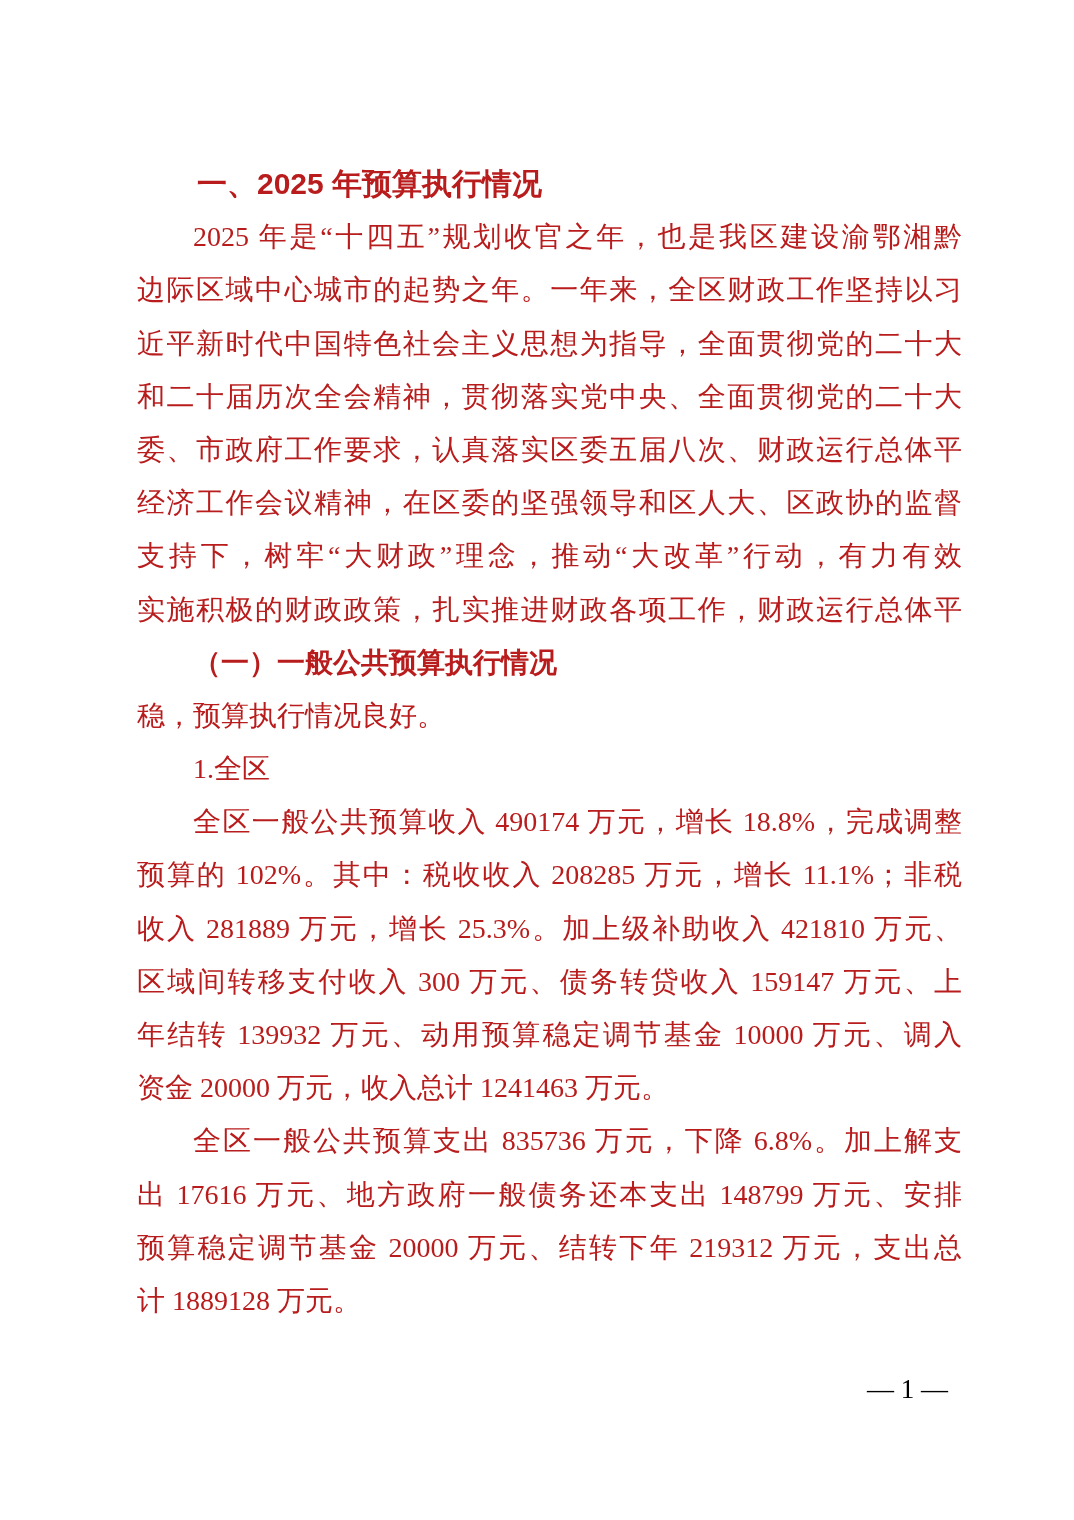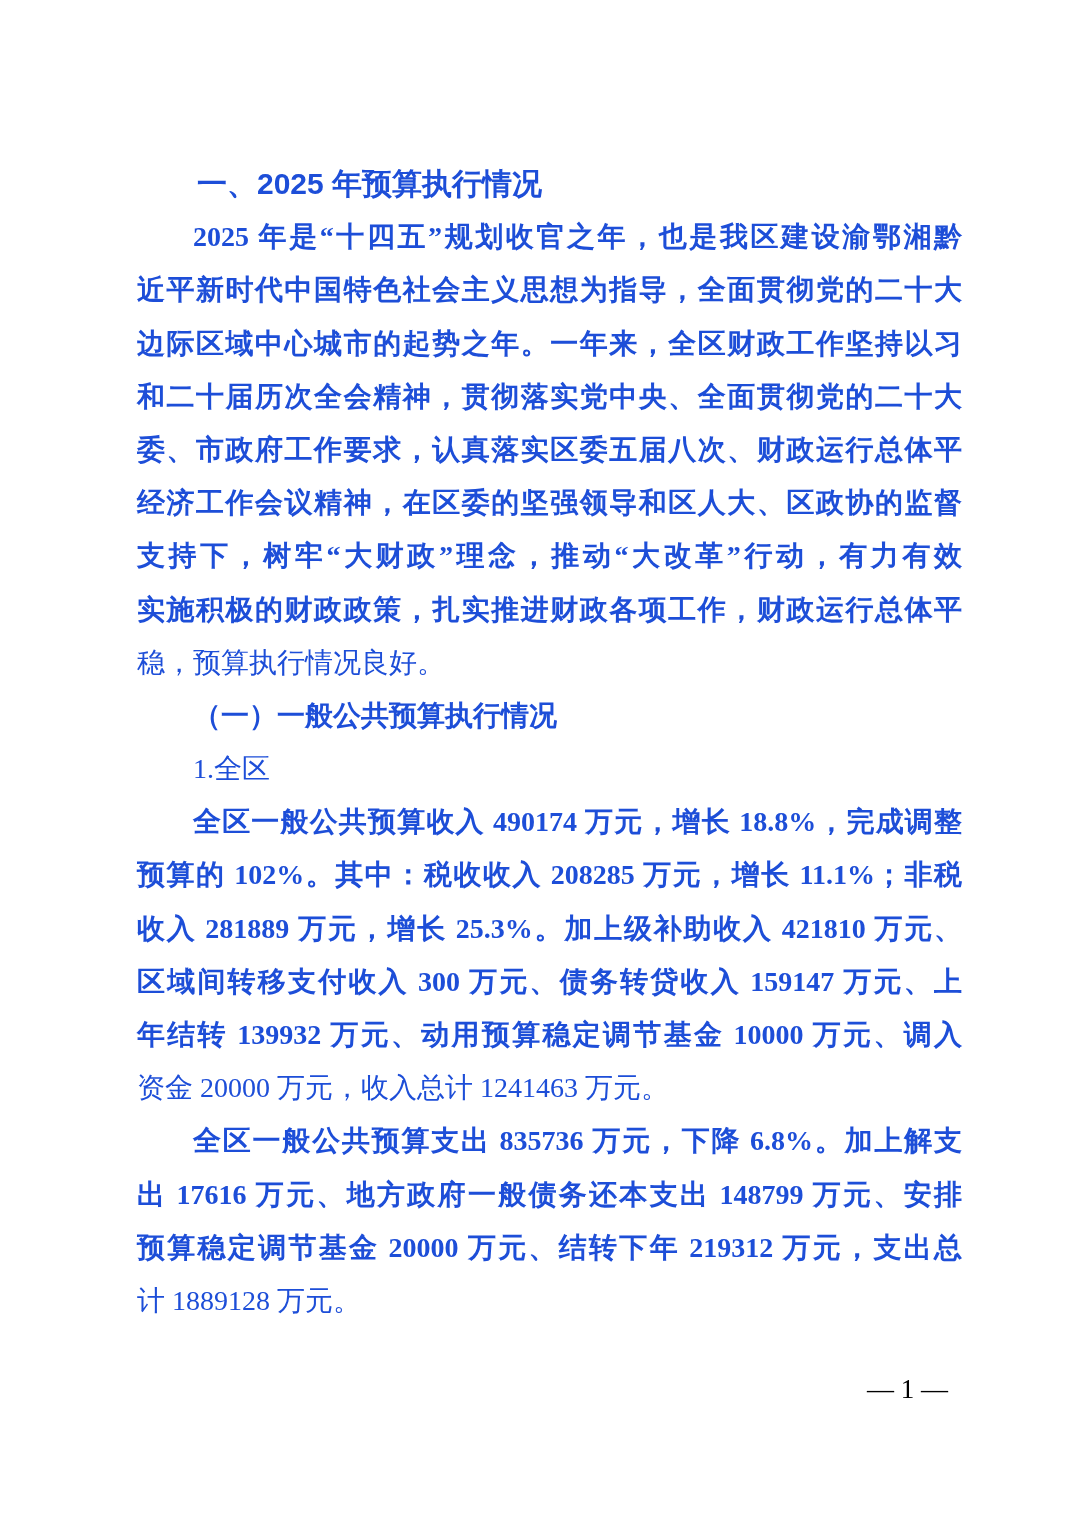--- a/index.html
+++ b/index.html
@@ -18,31 +18,30 @@
   .doc {
     position: absolute;
     left: 137px;
     top: 157px;
     width: 825px;
   }
   .line {
     height: 53.2px;
     line-height: 53.2px;
     font-size: 28px;
-    color: #1d4ed8;
+    color: #b91c1c;
     text-align: left;
     white-space: normal;
   }
   .ind {
     text-indent: 2em;
   }
   .just {
     text-align: justify;
     text-align-last: justify;
-    font-weight: bold;
   }
   .heading {
     font-family: "Liberation Sans", sans-serif;
     font-weight: bold;
     font-size: 30px;
   }
   .sub {
     font-weight: bold;
   }
   .pagenum {
@@ -55,30 +54,30 @@
   }
 </style>
 </head>
 <body>
 
 <div class="doc">
 
   <div class="line heading ind">一、2025 年预算执行情况</div>
 
   <div class="line ind just">2025 年是“十四五”规划收官之年，也是我区建设渝鄂湘黔</div>
+  <div class="line just">边际区域中心城市的起势之年。一年来，全区财政工作坚持以习</div>
   <div class="line just">近平新时代中国特色社会主义思想为指导，全面贯彻党的二十大</div>
-  <div class="line just">边际区域中心城市的起势之年。一年来，全区财政工作坚持以习</div>
   <div class="line just">和二十届历次全会精神，贯彻落实党中央、全面贯彻党的二十大</div>
   <div class="line just">委、市政府工作要求，认真落实区委五届八次、财政运行总体平</div>
   <div class="line just">经济工作会议精神，在区委的坚强领导和区人大、区政协的监督</div>
   <div class="line just">支持下，树牢“大财政”理念，推动“大改革”行动，有力有效</div>
   <div class="line just">实施积极的财政政策，扎实推进财政各项工作，财政运行总体平</div>
+  <div class="line sub ind">（一）一般公共预算执行情况</div>
+
   <div class="line">稳，预算执行情况良好。</div>
-
-  <div class="line sub ind">（一）一般公共预算执行情况</div>
 
   <div class="line ind">1.全区</div>
 
   <div class="line ind just">全区一般公共预算收入 490174 万元，增长 18.8%，完成调整</div>
   <div class="line just">预算的 102%。其中：税收收入 208285 万元，增长 11.1%；非税</div>
   <div class="line just">收入 281889 万元，增长 25.3%。加上级补助收入 421810 万元、</div>
   <div class="line just">区域间转移支付收入 300 万元、债务转贷收入 159147 万元、上</div>
   <div class="line just">年结转 139932 万元、动用预算稳定调节基金 10000 万元、调入</div>
   <div class="line">资金 20000 万元，收入总计 1241463 万元。</div>
 

